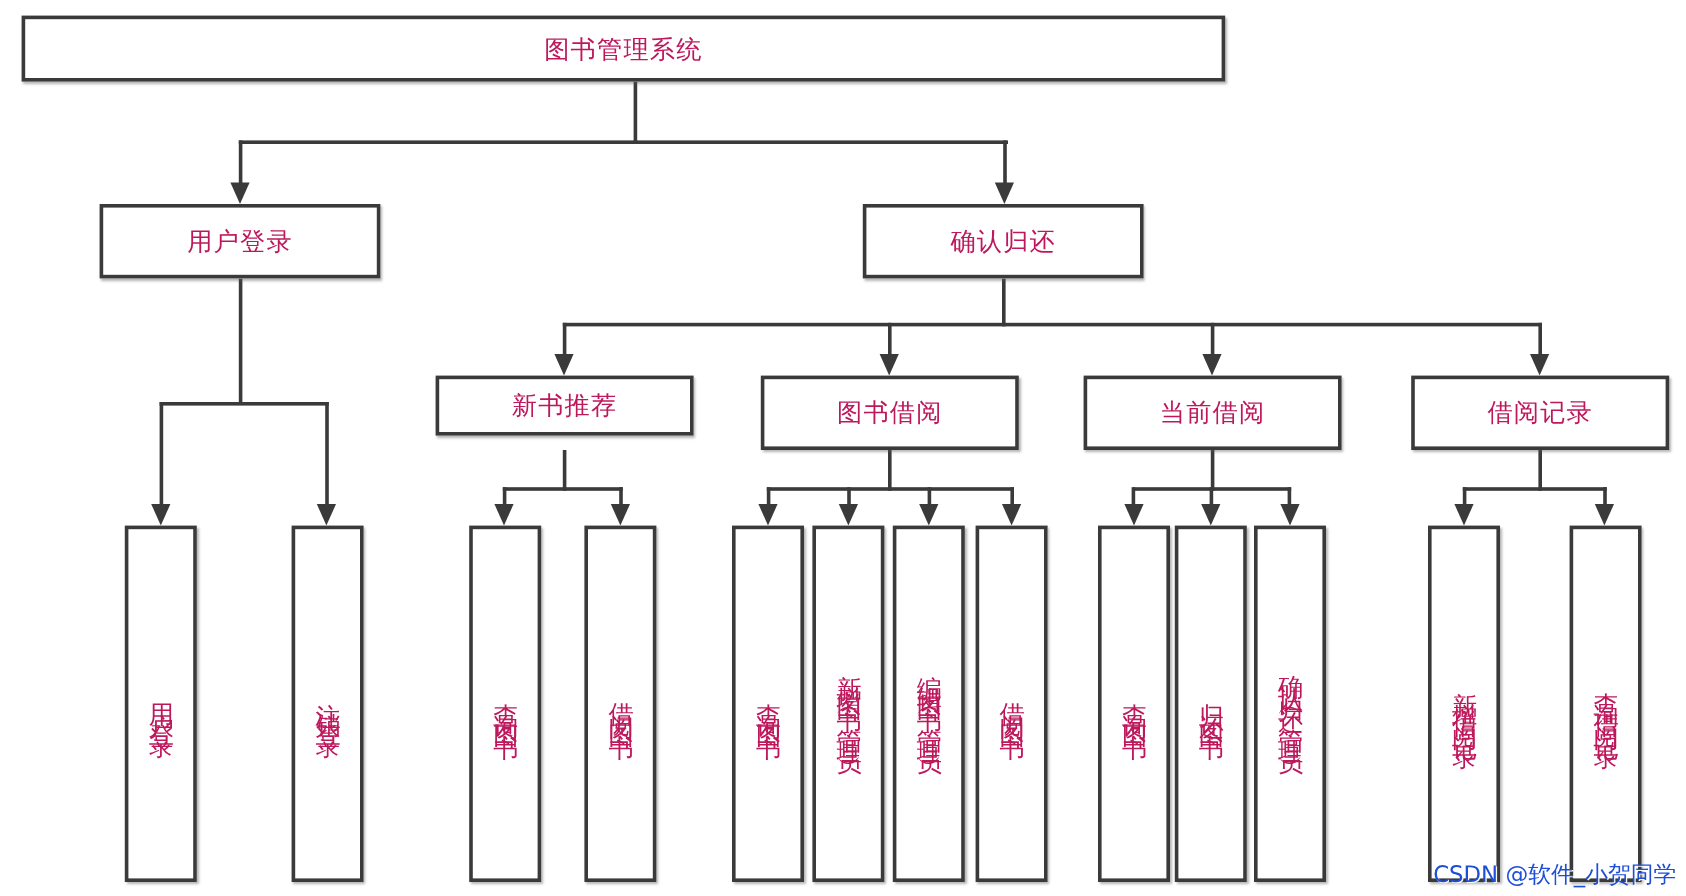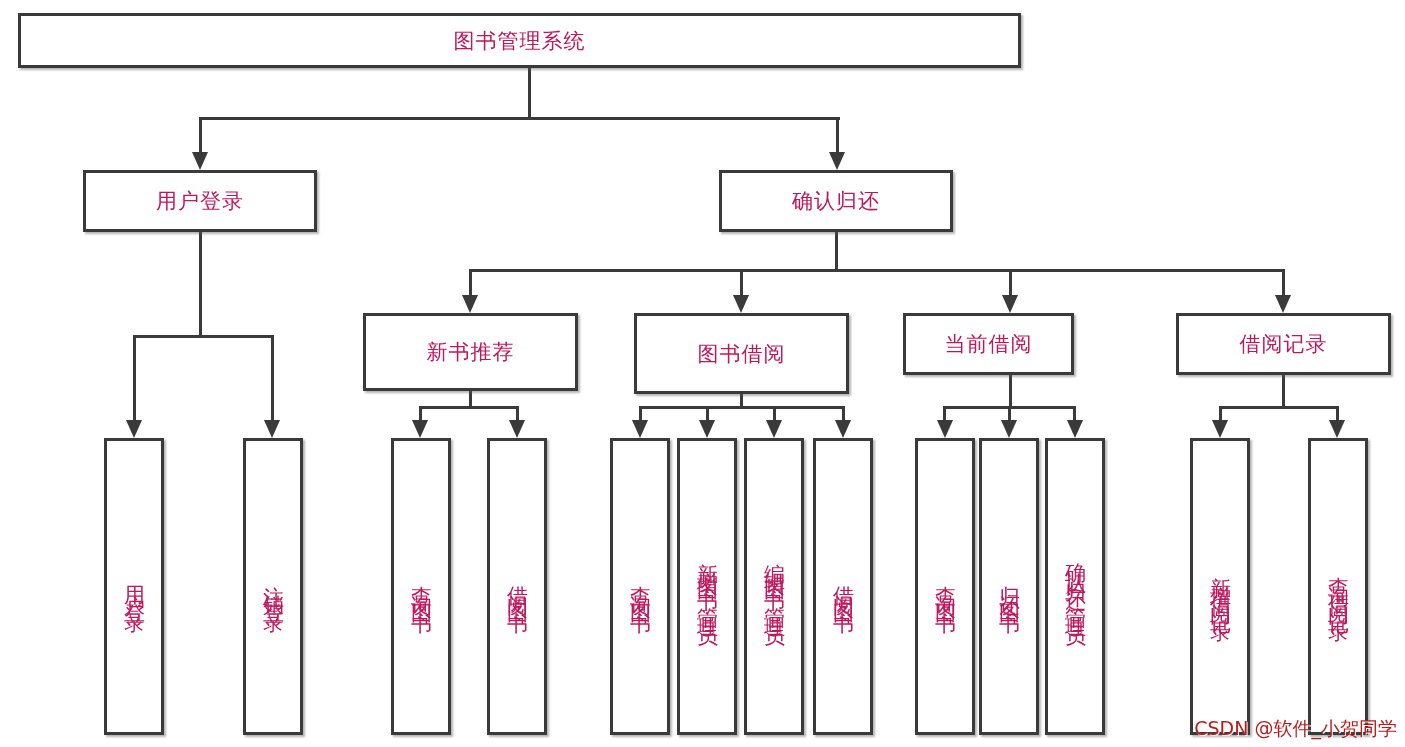--- a/index.html
+++ b/index.html
@@ -46,21 +46,21 @@
     width: 0; height: 0;
     border-left: 8px solid transparent;
     border-right: 8px solid transparent;
     border-top: 18px solid #3a3a3a;
     z-index: 1;
   }
   .watermark {
     position: absolute;
     z-index: 5;
     font-size: 19px;
-    color: #b91c1c;
+    color: #1d4ed8;
     text-shadow: 1px 1px 0 rgba(255,255,255,0.95);
     white-space: nowrap;
   }
 </style>
 </head>
 <body>
 
 <div id="canvas">
 
   <div class="node" style="left:18px; top:13px; width:1003px; height:55px;">
@@ -92,27 +92,27 @@
   <div class="hline" style="left:469px; top:269px; width:816px;"></div>
   <div class="vline" style="left:469px; top:269px; height:26px;"></div>
   <div class="ahead" style="left:462px; top:295px;"></div>
   <div class="vline" style="left:740px; top:269px; height:26px;"></div>
   <div class="ahead" style="left:733px; top:295px;"></div>
   <div class="vline" style="left:1009px; top:269px; height:26px;"></div>
   <div class="ahead" style="left:1002px; top:295px;"></div>
   <div class="vline" style="left:1282px; top:269px; height:26px;"></div>
   <div class="ahead" style="left:1275px; top:295px;"></div>
 
-  <div class="node" style="left:363px; top:313px; width:215px; height:78px;">
+  <div class="node" style="left:363px; top:313px; width:215px; height:50px;">
     <span>新书推荐</span>
   </div>
-  <div class="node" style="left:634px; top:313px; width:215px; height:81px;">
+  <div class="node" style="left:634px; top:313px; width:215px; height:62px;">
     <span>图书借阅</span>
   </div>
-  <div class="node" style="left:903px; top:313px; width:171px; height:62px;justify-content:center;">
+  <div class="node" style="left:903px; top:313px; width:215px; height:62px;justify-content:center;">
     <span>当前借阅</span>
   </div>
   <div class="node" style="left:1176px; top:313px; width:215px; height:62px;">
     <span>借阅记录</span>
   </div>
 
   <div class="vline" style="left:469px; top:375px; height:34px;"></div>
   <div class="hline" style="left:419px; top:406px; width:100px;"></div>
   <div class="vline" style="left:419px; top:406px; height:16px;"></div>
   <div class="ahead" style="left:412px; top:420px;"></div>

